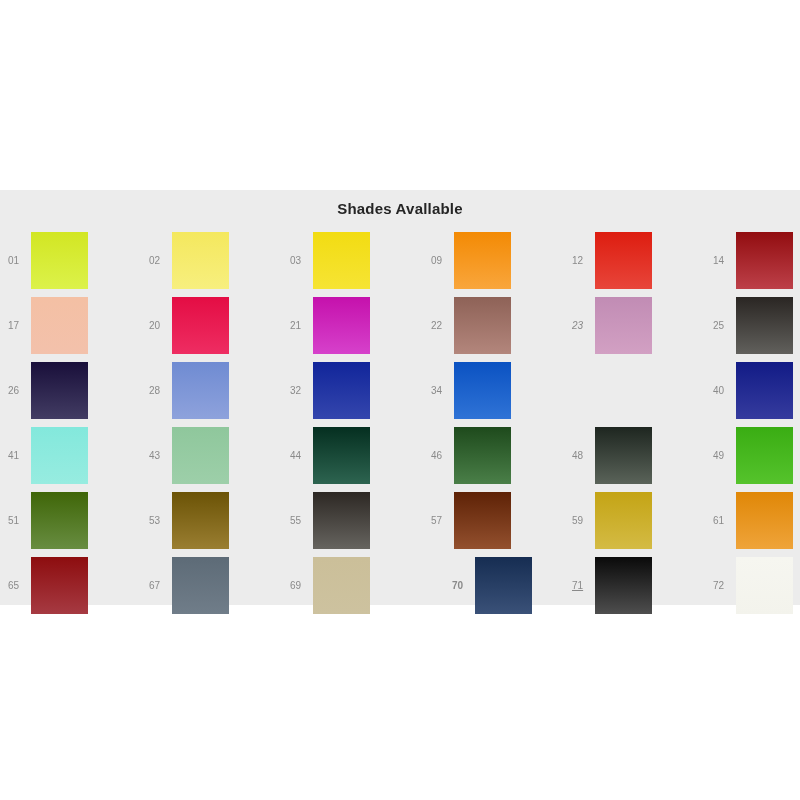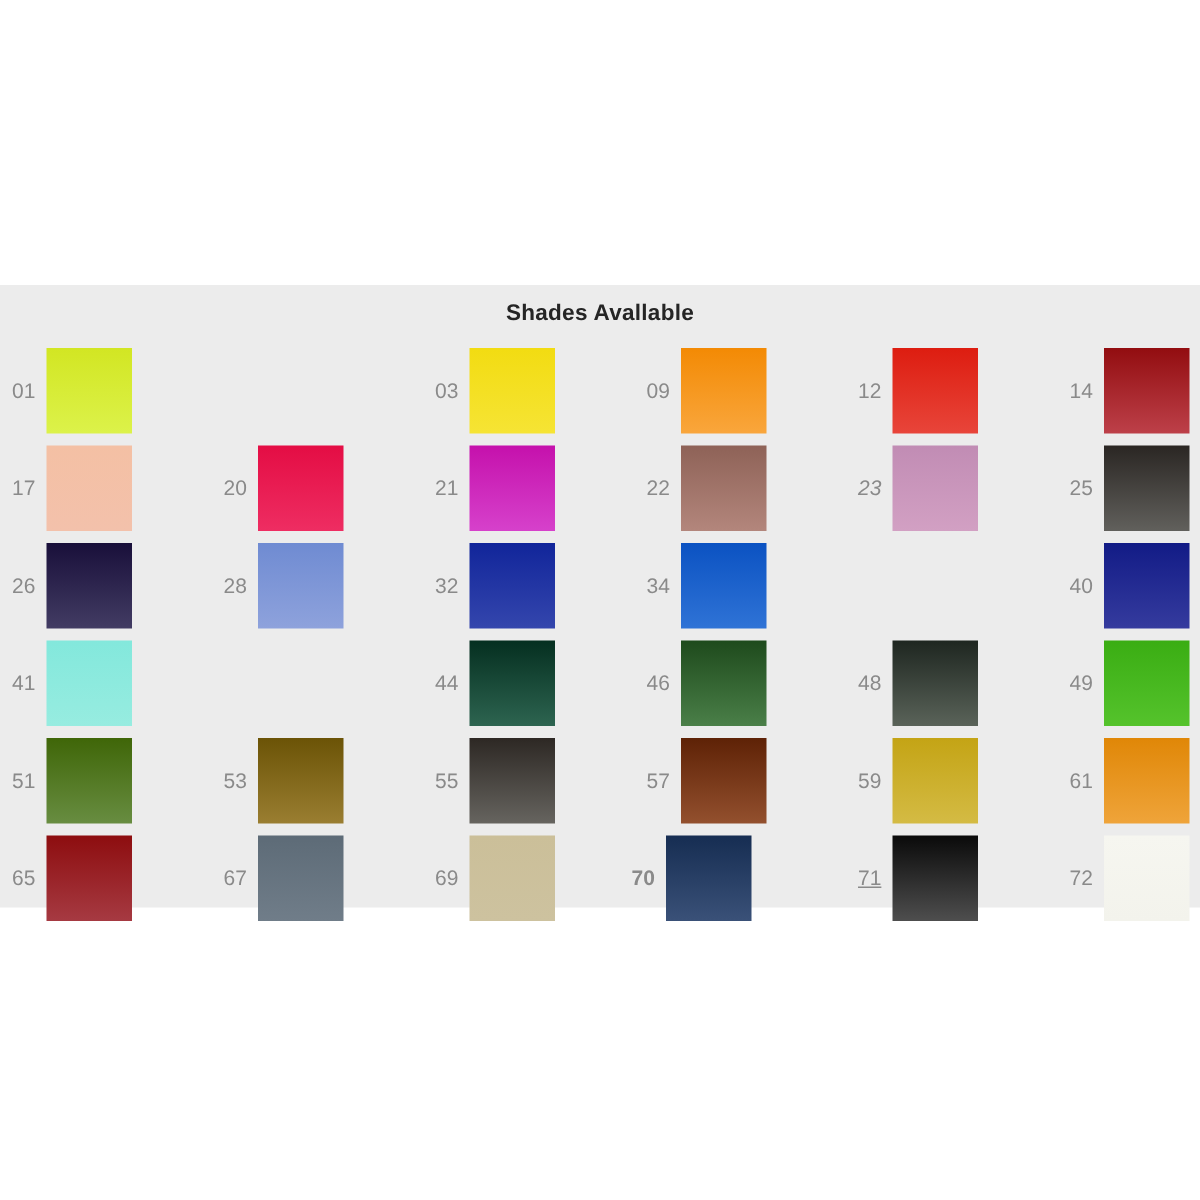--- a/index.html
+++ b/index.html
@@ -52,21 +52,21 @@
     height: 65px;
   }
 
   .swatch-label {
     position: absolute;
     left: 8px;
     top: 0;
     height: 57px;
     line-height: 57px;
     width: 20px;
-    font-size: 14px;
+    font-size: 10px;
     color: #8a8a8a;
     text-align: left;
     white-space: nowrap;
   }
 
   .swatch-chip {
     position: absolute;
     left: 31px;
     top: 0;
     width: 57px;
@@ -78,20 +78,24 @@
 
 <div id="shades-panel" style="background: rgb(236, 236, 236);">
 
   <div id="panel-title" style="color: rgb(37, 37, 37);">Shades Avallable</div>
 
   <div id="swatch-grid">
       <div class="swatch-cell" style="left: 0px; top: 0px;">
         <span class="swatch-label" style="color: rgb(138, 138, 138);">01</span>
         <div class="swatch-chip" title="01" style="width: 57px; height: 57px; background: linear-gradient(rgb(210, 230, 35) 0%, rgb(220, 242, 74) 100%);"></div>
       </div>
+      <div class="swatch-cell" style="left: 141px; top: 0px;">
+        <span class="swatch-label" style="color: rgb(138, 138, 138);">02</span>
+        <div class="swatch-chip" title="02" style="width: 57px; height: 57px; background: linear-gradient(rgb(244, 232, 94) 0%, rgb(247, 239, 126) 100%);"></div>
+      </div>
       <div class="swatch-cell" style="left: 282px; top: 0px;">
         <span class="swatch-label" style="color: rgb(138, 138, 138);">03</span>
         <div class="swatch-chip" title="03" style="width: 57px; height: 57px; background: linear-gradient(rgb(242, 220, 18) 0%, rgb(246, 228, 52) 100%);"></div>
       </div>
       <div class="swatch-cell" style="left: 423px; top: 0px;">
         <span class="swatch-label" style="color: rgb(138, 138, 138);">09</span>
         <div class="swatch-chip" title="09" style="width: 57px; height: 57px; background: linear-gradient(rgb(243, 138, 4) 0%, rgb(249, 166, 60) 100%);"></div>
       </div>
       <div class="swatch-cell" style="left: 564px; top: 0px;">
         <span class="swatch-label" style="color: rgb(138, 138, 138);">12</span>
@@ -142,20 +146,24 @@
         <div class="swatch-chip" title="34" style="width: 57px; height: 57px; background: linear-gradient(rgb(11, 82, 194) 0%, rgb(47, 115, 214) 100%);"></div>
       </div>
       <div class="swatch-cell" style="left: 705px; top: 130px;">
         <span class="swatch-label" style="color: rgb(138, 138, 138);">40</span>
         <div class="swatch-chip" title="40" style="width: 57px; height: 57px; background: linear-gradient(rgb(18, 27, 134) 0%, rgb(53, 59, 158) 100%);"></div>
       </div>
       <div class="swatch-cell" style="left: 0px; top: 195px;">
         <span class="swatch-label" style="color: rgb(138, 138, 138);">41</span>
         <div class="swatch-chip" title="41" style="width: 57px; height: 57px; background: linear-gradient(rgb(131, 232, 220) 0%, rgb(151, 236, 224) 100%);"></div>
       </div>
+      <div class="swatch-cell" style="left: 141px; top: 195px;">
+        <span class="swatch-label" style="color: rgb(138, 138, 138);">43</span>
+        <div class="swatch-chip" title="43" style="width: 57px; height: 57px; background: linear-gradient(rgb(143, 199, 156) 0%, rgb(157, 207, 169) 100%);"></div>
+      </div>
       <div class="swatch-cell" style="left: 282px; top: 195px;">
         <span class="swatch-label" style="color: rgb(138, 138, 138);">44</span>
         <div class="swatch-chip" title="44" style="width: 57px; height: 57px; background: linear-gradient(rgb(5, 47, 32) 0%, rgb(45, 100, 80) 100%);"></div>
       </div>
       <div class="swatch-cell" style="left: 423px; top: 195px;">
         <span class="swatch-label" style="color: rgb(138, 138, 138);">46</span>
         <div class="swatch-chip" title="46" style="width: 57px; height: 57px; background: linear-gradient(rgb(30, 74, 28) 0%, rgb(74, 127, 72) 100%);"></div>
       </div>
       <div class="swatch-cell" style="left: 564px; top: 195px;">
         <span class="swatch-label" style="color: rgb(138, 138, 138);">48</span>
@@ -194,21 +202,21 @@
         <div class="swatch-chip" title="65" style="width: 57px; height: 57px; background: linear-gradient(rgb(141, 13, 15) 0%, rgb(166, 58, 66) 100%);"></div>
       </div>
       <div class="swatch-cell" style="left: 141px; top: 325px;">
         <span class="swatch-label" style="color: rgb(138, 138, 138);">67</span>
         <div class="swatch-chip" title="67" style="width: 57px; height: 57px; background: linear-gradient(rgb(93, 107, 119) 0%, rgb(112, 125, 137) 100%);"></div>
       </div>
       <div class="swatch-cell" style="left: 282px; top: 325px;">
         <span class="swatch-label" style="color: rgb(138, 138, 138);">69</span>
         <div class="swatch-chip" title="69" style="width: 57px; height: 57px; background: linear-gradient(rgb(203, 191, 153) 0%, rgb(205, 194, 159) 100%);"></div>
       </div>
-      <div class="swatch-cell" style="left: 413px; top: 325px; font-weight: bold;">
+      <div class="swatch-cell" style="left: 444px; top: 325px; font-weight: bold;">
         <span class="swatch-label" style="color: rgb(138, 138, 138);">70</span>
         <div class="swatch-chip" title="70" style="width: 57px; height: 57px; background: linear-gradient(rgb(22, 45, 82) 0%, rgb(58, 81, 120) 100%);"></div>
       </div>
       <div class="swatch-cell" style="left: 564px; top: 325px;">
         <span class="swatch-label" style="color: rgb(138, 138, 138); text-decoration: underline;">71</span>
         <div class="swatch-chip" title="71" style="width: 57px; height: 57px; background: linear-gradient(rgb(10, 10, 10) 0%, rgb(78, 78, 78) 100%);"></div>
       </div>
       <div class="swatch-cell" style="left: 705px; top: 325px;">
         <span class="swatch-label" style="color: rgb(138, 138, 138);">72</span>
         <div class="swatch-chip" title="72" style="width: 57px; height: 57px; background: linear-gradient(rgb(246, 246, 240) 0%, rgb(243, 243, 236) 100%);"></div>

